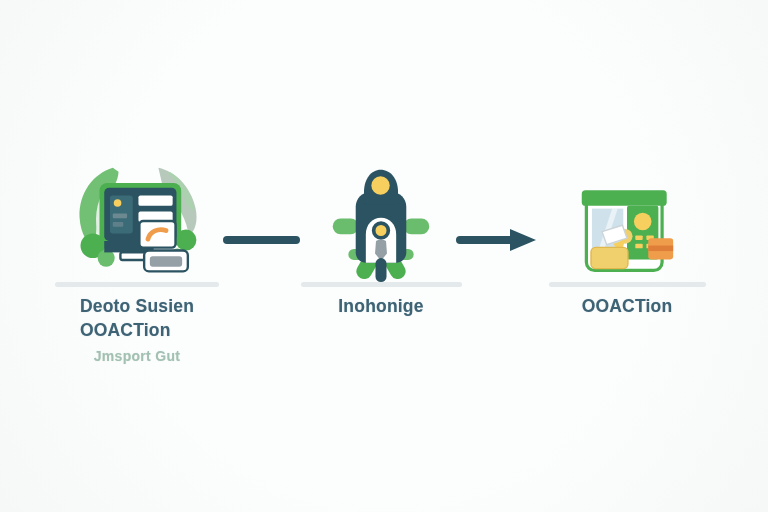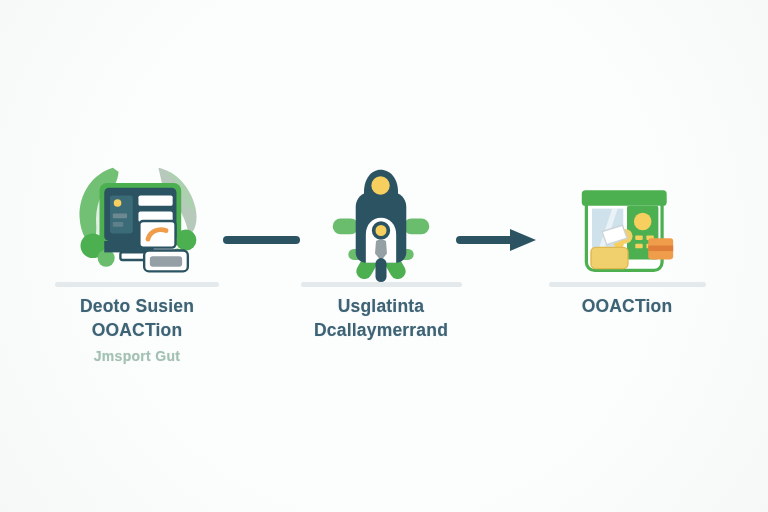--- a/index.html
+++ b/index.html
@@ -24,21 +24,21 @@
     display:flex;align-items:flex-end;justify-content:center;
   }
   .divider{
     height:5px;border-radius:2.5px;background:var(--c-divider);
     margin-top:0;
   }
   .divider.d1{width:164px;}
   .divider.d2{width:161px;}
   .divider.d3{width:157px;}
   .title{
-    margin-top:7px;text-align:center;
+    margin-top:7px;
     font-size:17.5px;font-weight:700;letter-spacing:.2px;
     color:var(--c-teal-text);line-height:24px;
     text-shadow:0 0 1px rgba(61,99,117,.35);
   }
   .title span{display:block;}
   .title span:empty{display:none;}
   .subtitle{
     margin-top:5px;text-align:left;
     font-size:14px;font-weight:600;letter-spacing:.3px;
     color:var(--c-subtitle-text);line-height:19px;
@@ -120,22 +120,21 @@
         <path class="f-teal" d="M57,2 C68,2 76,12 76,26 L76,40 L39,40 L39,26 C39,12 47,2 57,2 Z"></path>
         <circle class="f-yellow" cx="57" cy="19" r="10"></circle>
         <path class="f-white" d="M41,103 L41,72 C41,61.5 48,54 57.5,54 C67,54 74,61.5 74,72 L74,103 Z"></path>
         <circle class="f-yellow s-teal" cx="57.5" cy="68" r="8" stroke-width="4"></circle>
         <path class="f-gray" d="M52,80 C52,77.5 63,77.5 63,80 L64,93 L57.5,101 L51,93 Z"></path>
         <rect class="f-teal" x="51.5" y="98" width="12" height="26" rx="6"></rect>
       </svg>
     </div>
     <div class="divider d2"></div>
     <div class="title">
-      <span>Usglatinta</span>
-      <span>Dcallaymerrand</span>
+      <span>Inohonige</span>
 
     </div>
 
   </div>
 
   <svg class="connector-arrow" viewBox="0 0 86 28" width="86" height="28">
     <path d="M4,14 H58" class="s-teal nofill" stroke-width="8" stroke-linecap="round"></path>
     <polygon class="f-teal" points="54,3 80,14 54,25"></polygon>
   </svg>
 

